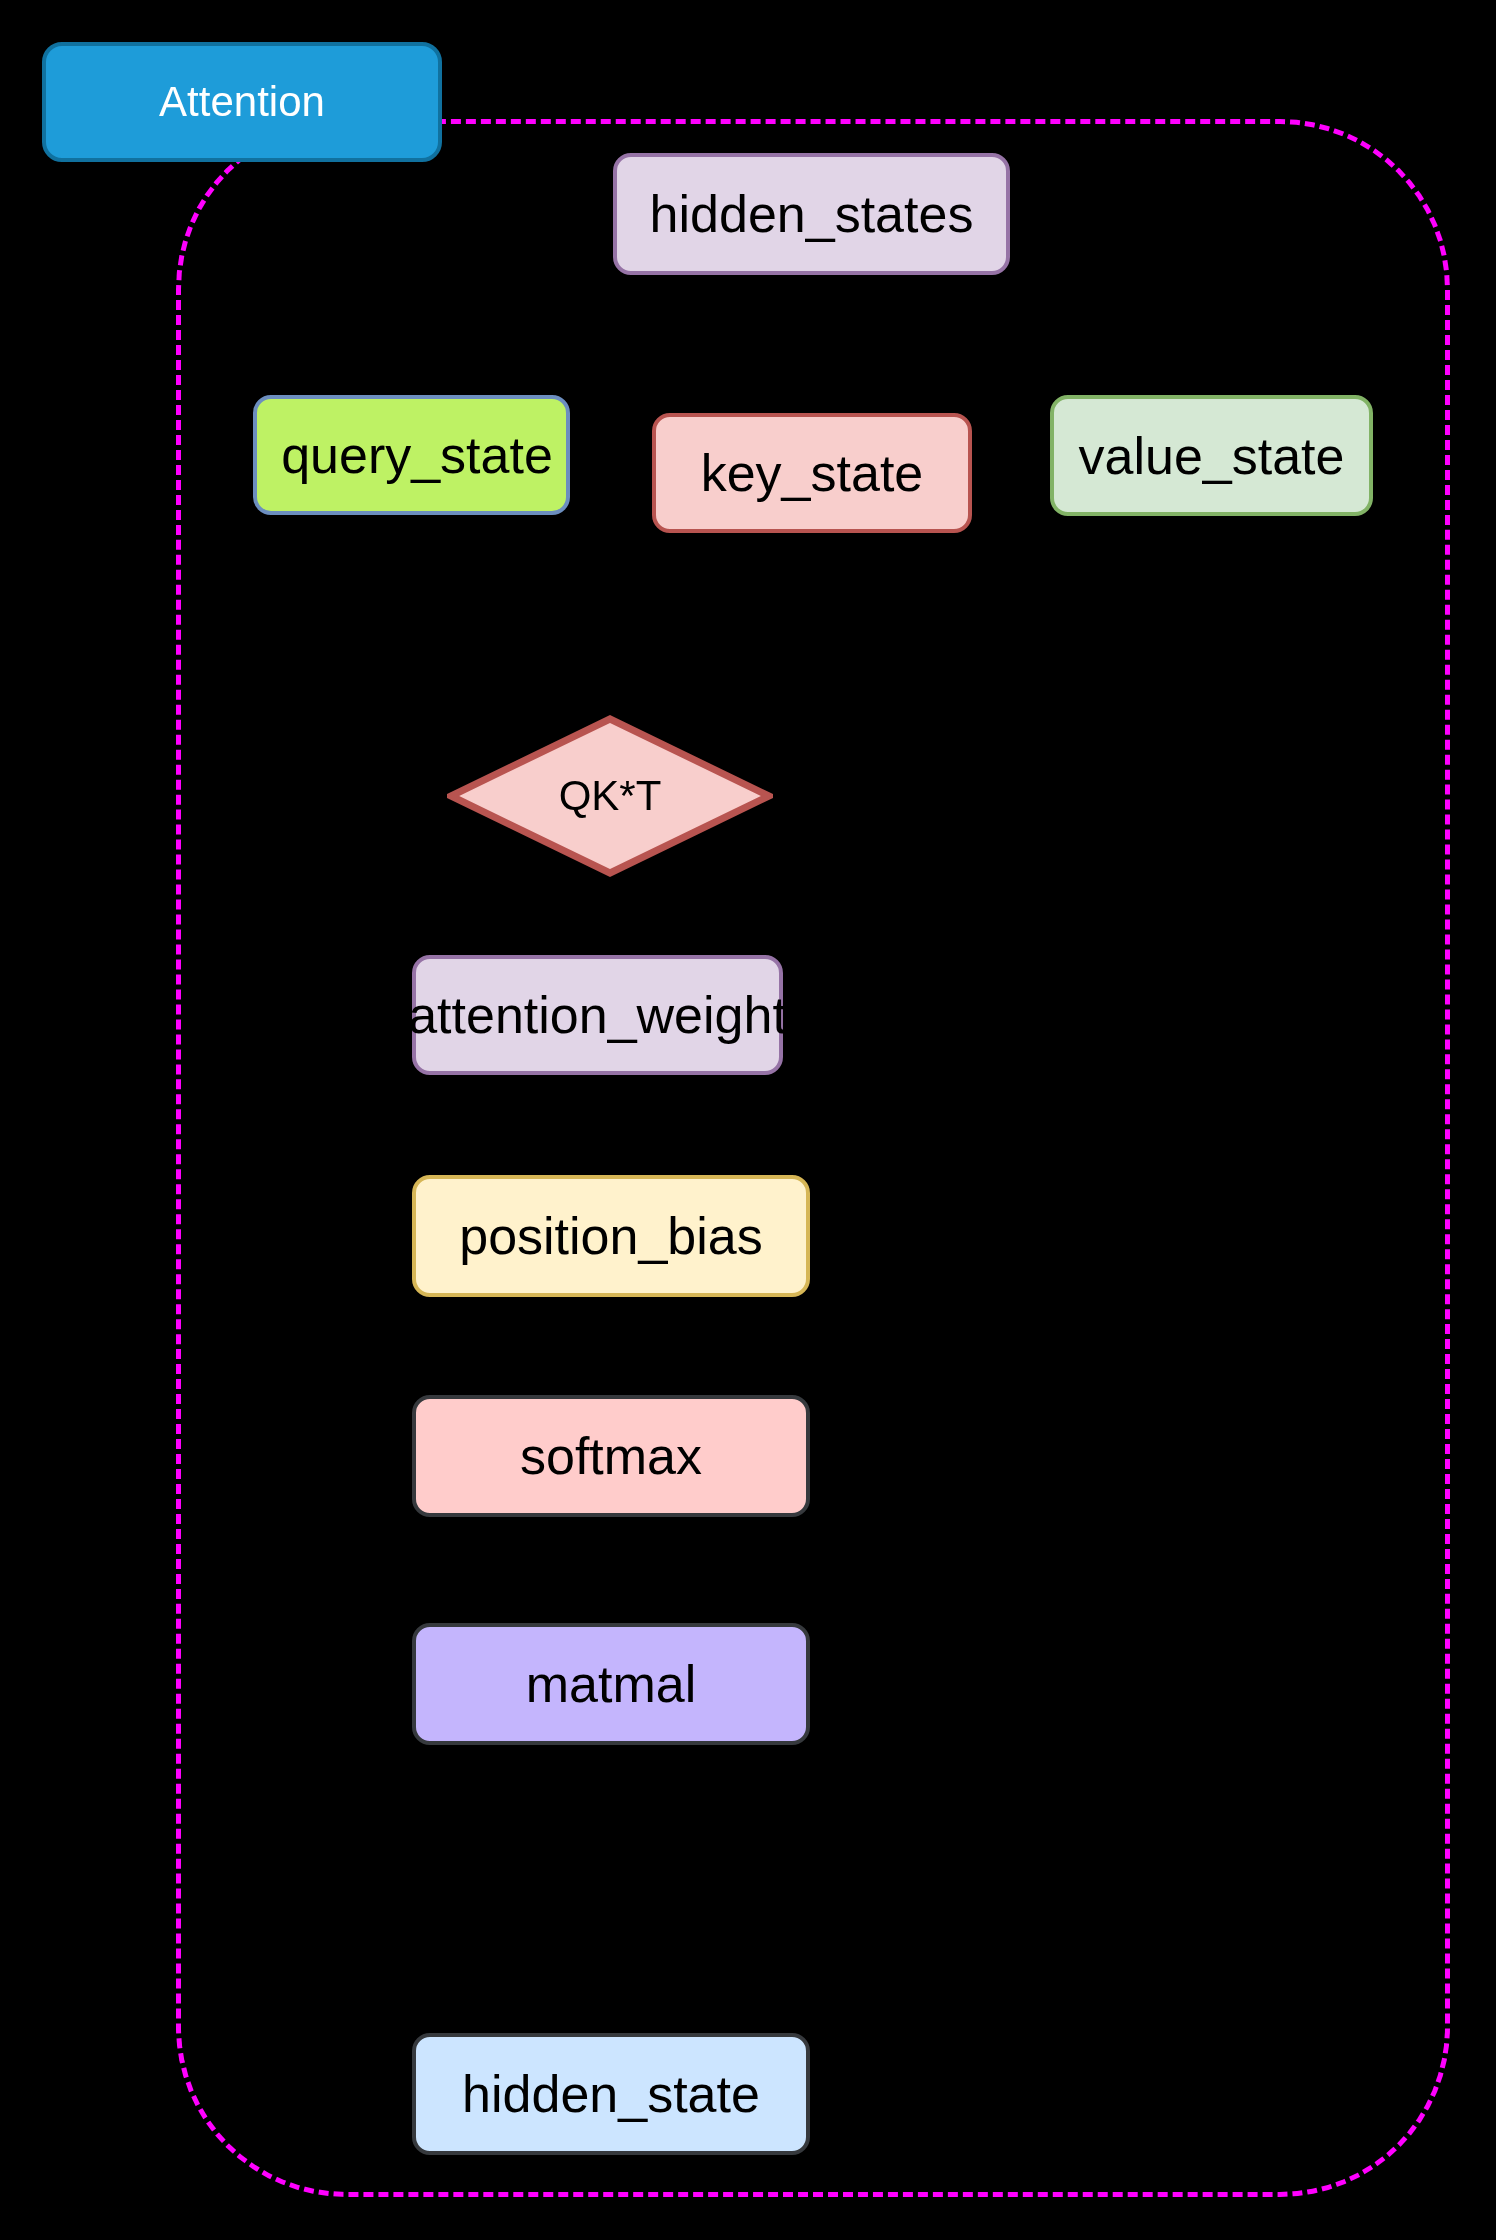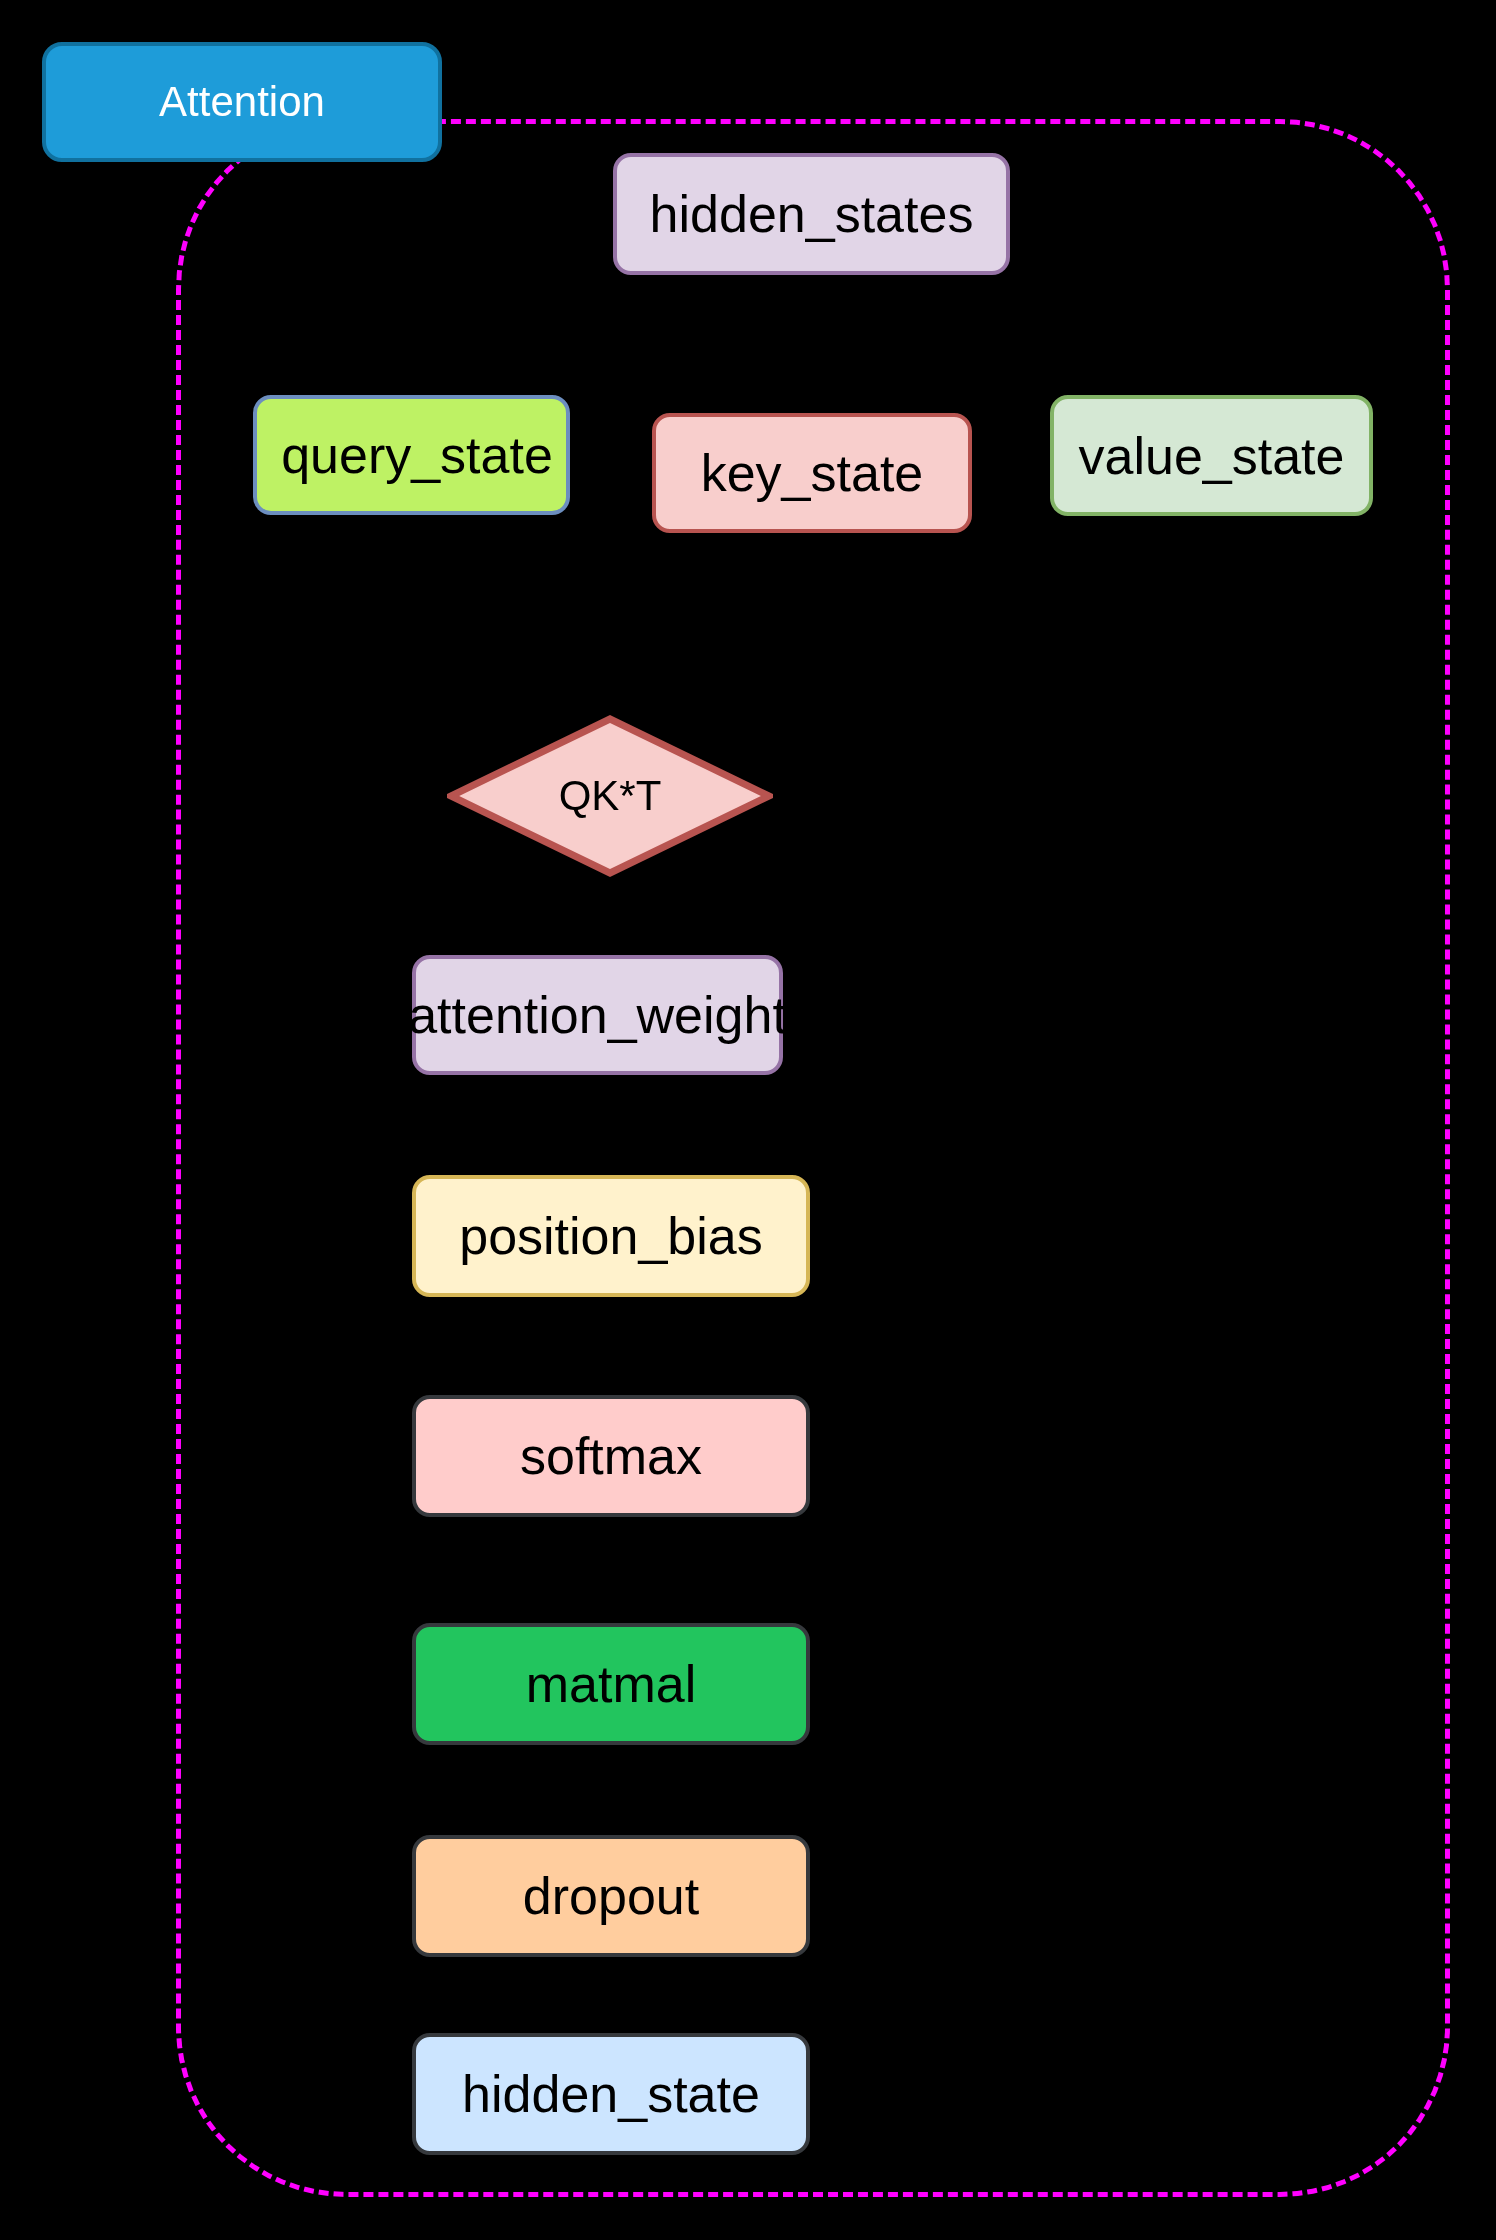--- a/index.html
+++ b/index.html
@@ -105,25 +105,22 @@
   </div>
 
   <div class="node" id="n-position-bias" style="background-color: rgb(255, 242, 204); border-color: rgb(214, 182, 86);">
     <span>position_bias</span>
   </div>
 
   <div class="node" id="n-softmax" style="background-color: rgb(255, 204, 203); border-color: rgb(54, 57, 61);">
     <span>softmax</span>
   </div>
 
-  <div class="node" id="n-matmal" style="background-color: #22c55e; border-color: rgb(54, 57, 61);">
+  <div class="node" id="n-matmal" style="background-color: #c4b5fd; border-color: rgb(54, 57, 61);">
     <span>matmal</span>
   </div>
 
-  <div class="node" id="n-dropout" style="background-color: rgb(255, 205, 158); border-color: rgb(54, 57, 61);">
-    <span>dropout</span>
-  </div>
 
   <div class="node" id="n-hidden-state" style="background-color: rgb(204, 229, 255); border-color: rgb(54, 57, 61);">
     <span>hidden_state</span>
   </div>
 
 </div>
 
 </body></html>

